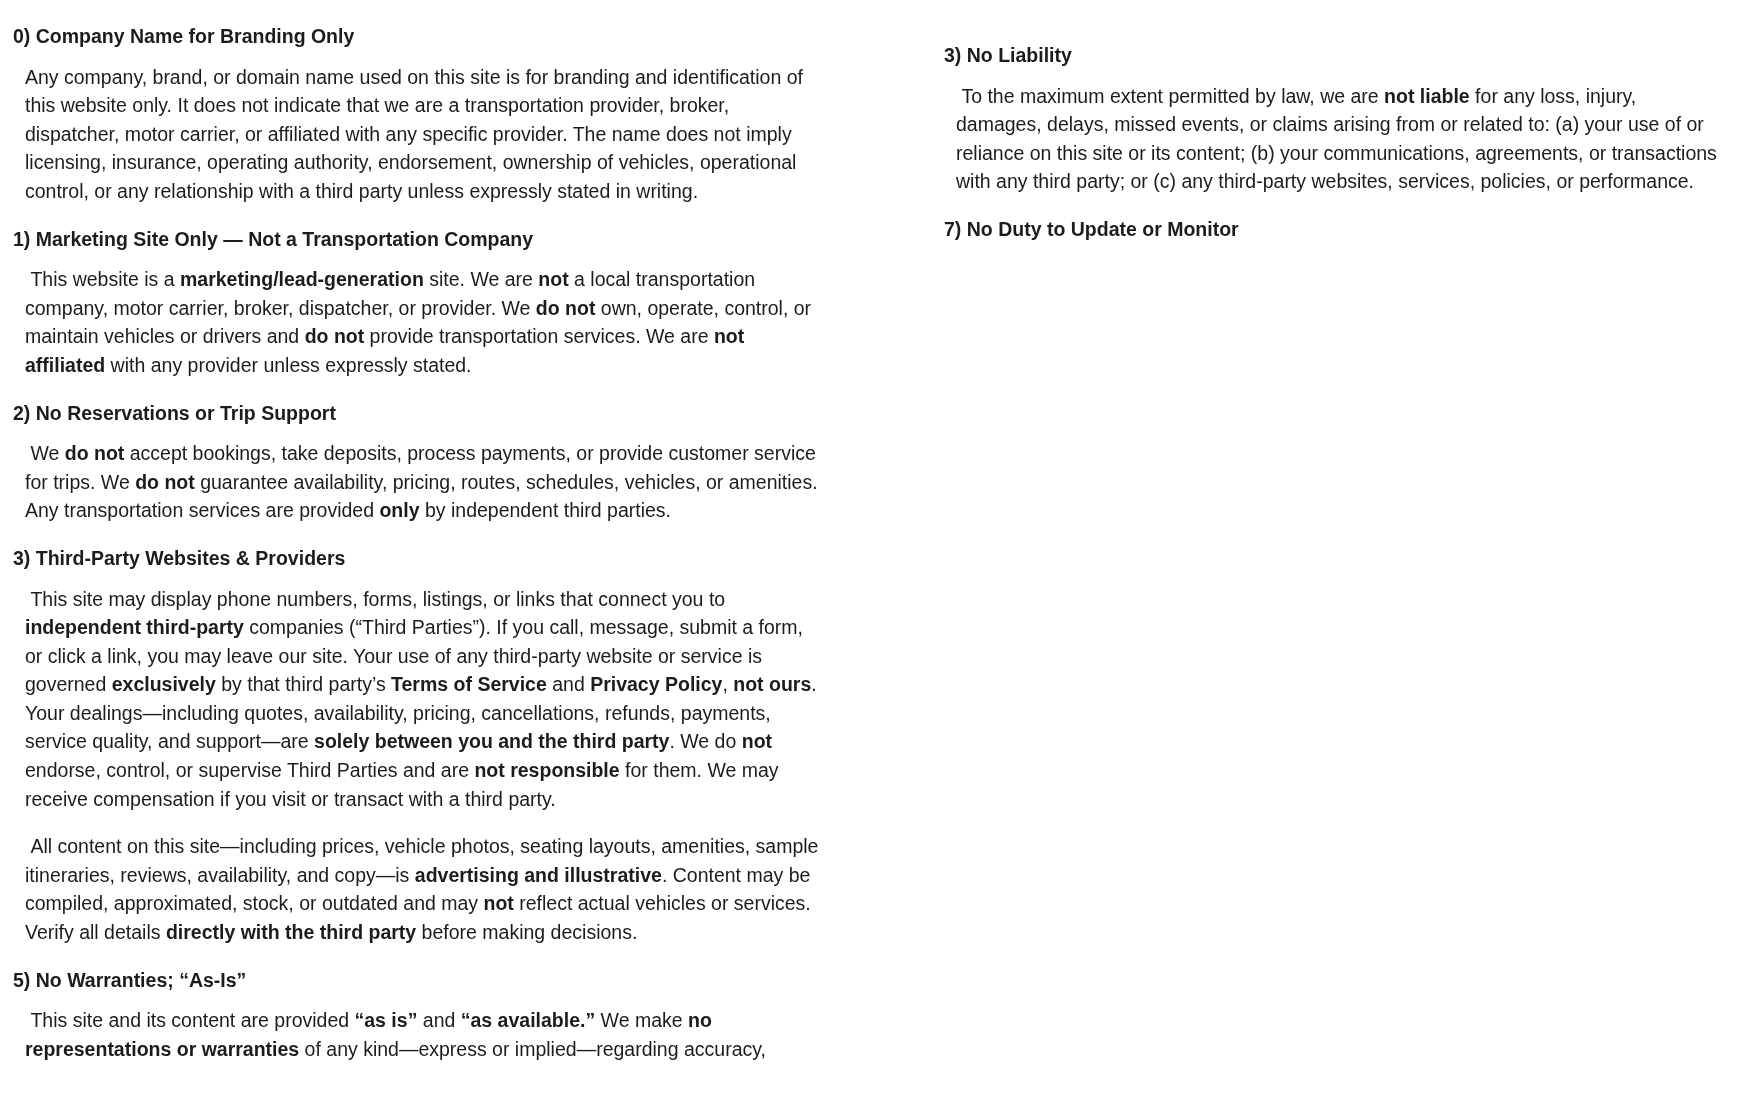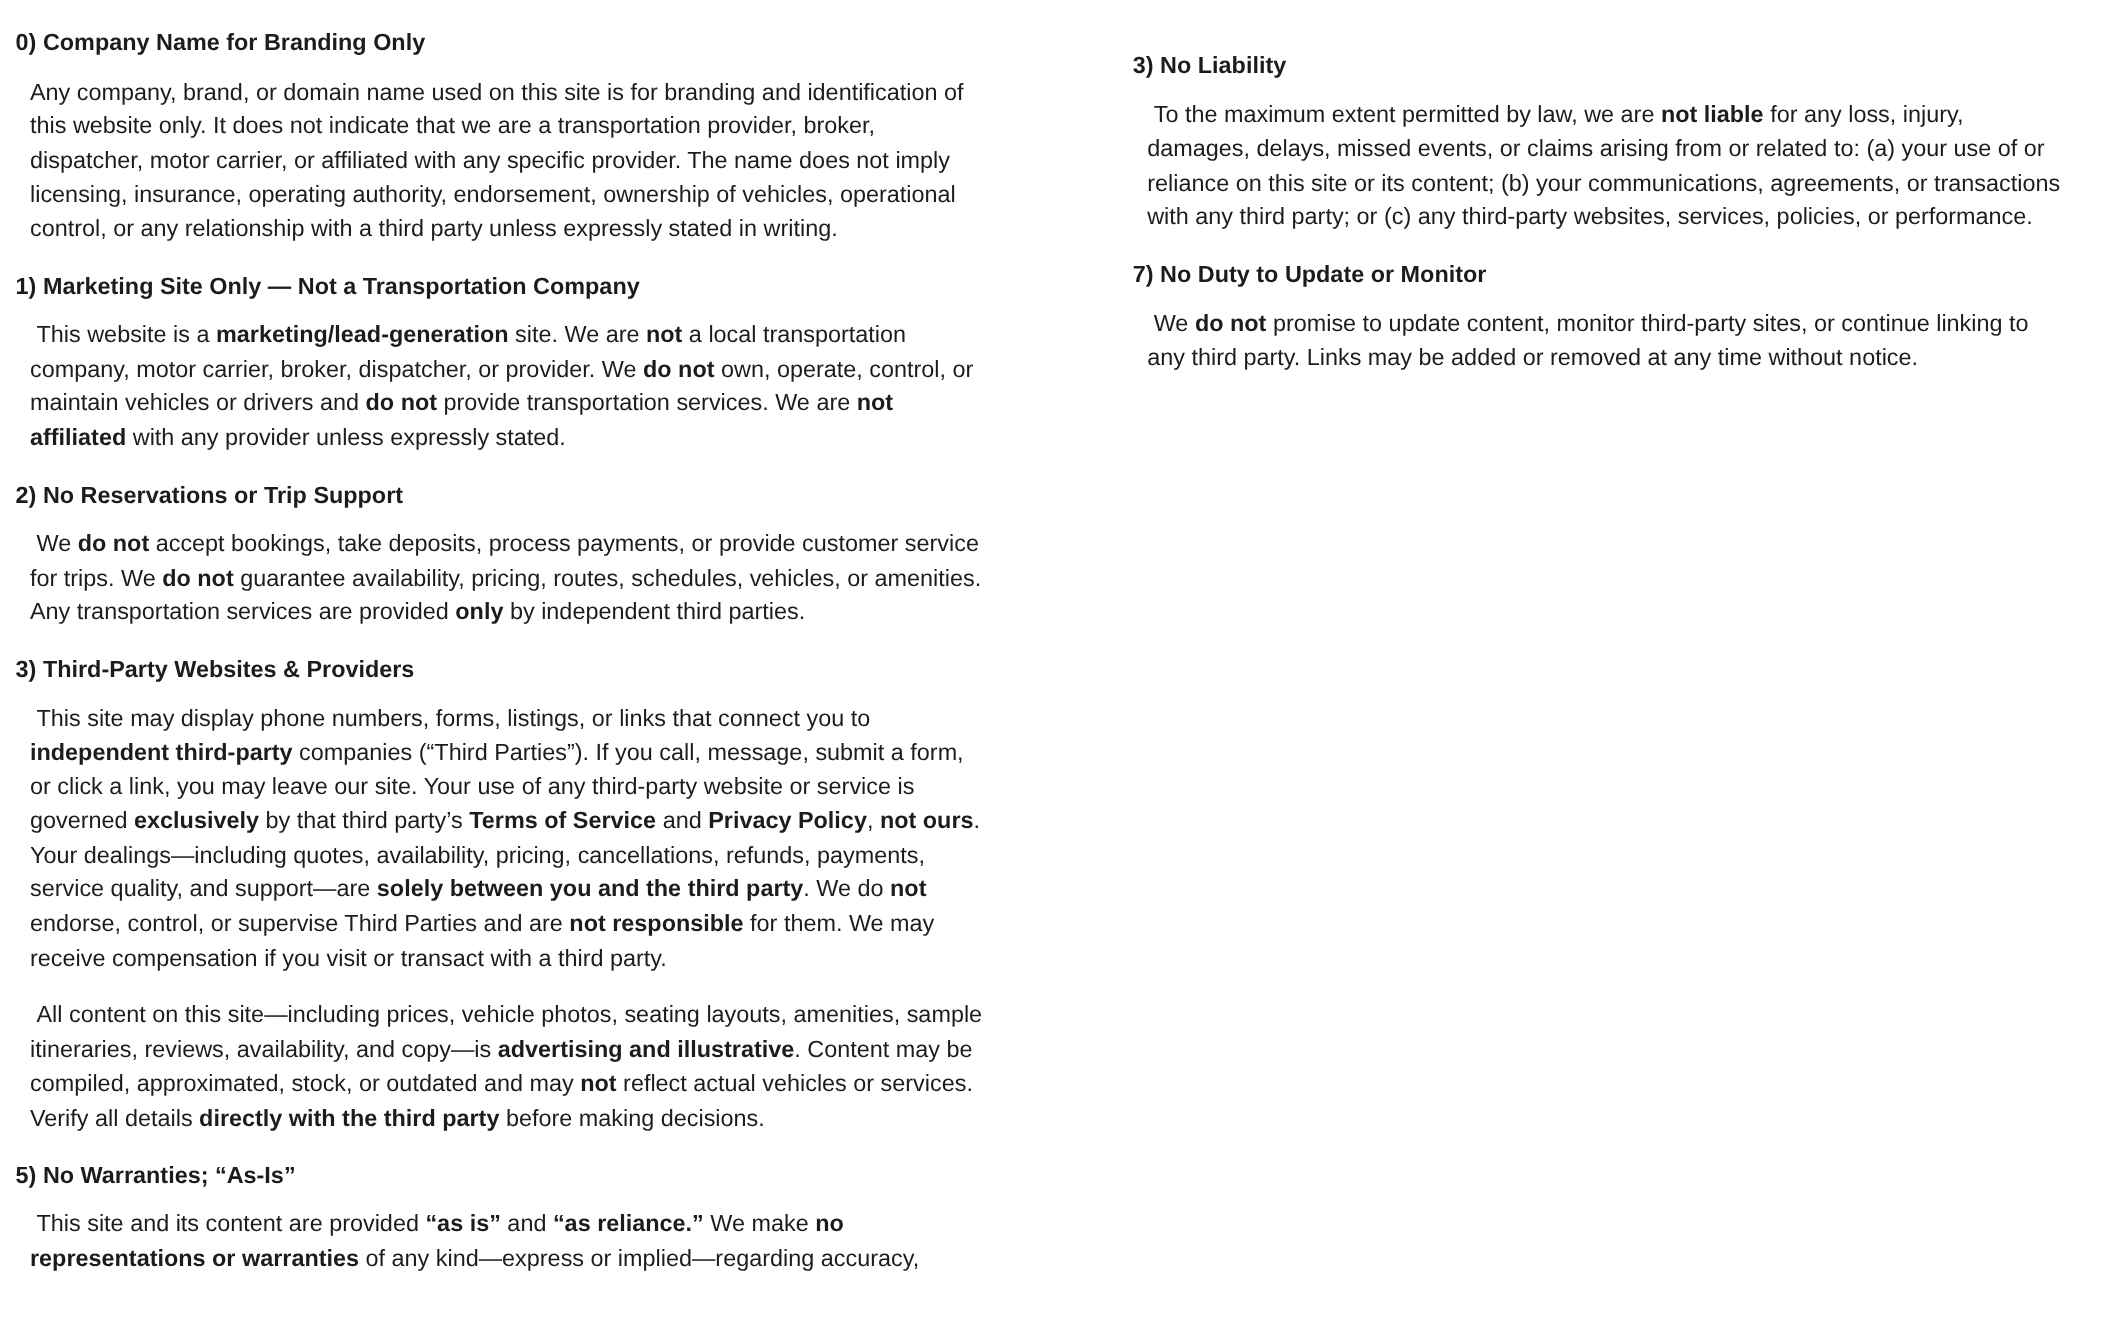--- a/index.html
+++ b/index.html
@@ -78,26 +78,25 @@
       </section>
       <section class="section">
         <h2 class="heading">3) Third-Party Websites &amp; Providers</h2>
         <p class="body"><span> This site may display phone numbers, forms, listings, or links that connect you to </span><b>independent third-party</b><span> companies (“Third Parties”). If you call, message, submit a form, or click a link, you may leave our site. Your use of any third-party website or service is governed </span><b>exclusively</b><span> by that third party’s </span><b>Terms of Service</b><span> and </span><b>Privacy Policy</b><span>, </span><b>not ours</b><span>. Your dealings—including quotes, availability, pricing, cancellations, refunds, payments, service quality, and support—are </span><b>solely between you and the third party</b><span>. We do </span><b>not</b><span> endorse, control, or supervise Third Parties and are </span><b>not responsible</b><span> for them. We may receive compensation if you visit or transact with a third party.</span></p>
       </section>
       <section class="section">
         <p class="body"><span> All content on this site—including prices, vehicle photos, seating layouts, amenities, sample itineraries, reviews, availability, and copy—is </span><b>advertising and illustrative</b><span>. Content may be compiled, approximated, stock, or outdated and may </span><b>not</b><span> reflect actual vehicles or services. Verify all details </span><b>directly with the third party</b><span> before making decisions.</span></p>
       </section>
       <section class="section">
         <h2 class="heading">5) No Warranties; “As-Is”</h2>
-        <p class="body"><span> This site and its content are provided </span><b>“as is”</b><span> and </span><b>“as reliance.”</b><span> We make </span><b>no representations or warranties</b><span> of any kind—express or implied—regarding accuracy,</span></p>
+        <p class="body"><span> This site and its content are provided </span><b>“as is”</b><span> and </span><b>“as available.”</b><span> We make </span><b>no representations or warranties</b><span> of any kind—express or implied—regarding accuracy,</span></p>
       </section>
     </div>
   <div class="col col-right">
       <section class="section">
         <h2 class="heading">3) No Liability</h2>
         <p class="body"><span> To the maximum extent permitted by law, we are </span><b>not liable</b><span> for any loss, injury, damages, delays, missed events, or claims arising from or related to: (a) your use of or reliance on this site or its content; (b) your communications, agreements, or transactions with any third party; or (c) any third-party websites, services, policies, or performance.</span></p>
       </section>
       <section class="section">
         <h2 class="heading">7) No Duty to Update or Monitor</h2>
-        <p class="body"><span> We </span><b>do not</b><span> promise to update content, monitor third-party sites, or continue linking to any third party. Links may be added or removed at any time without notice.</span></p>
       </section>
     </div>
 </div>
 
 </body></html>

